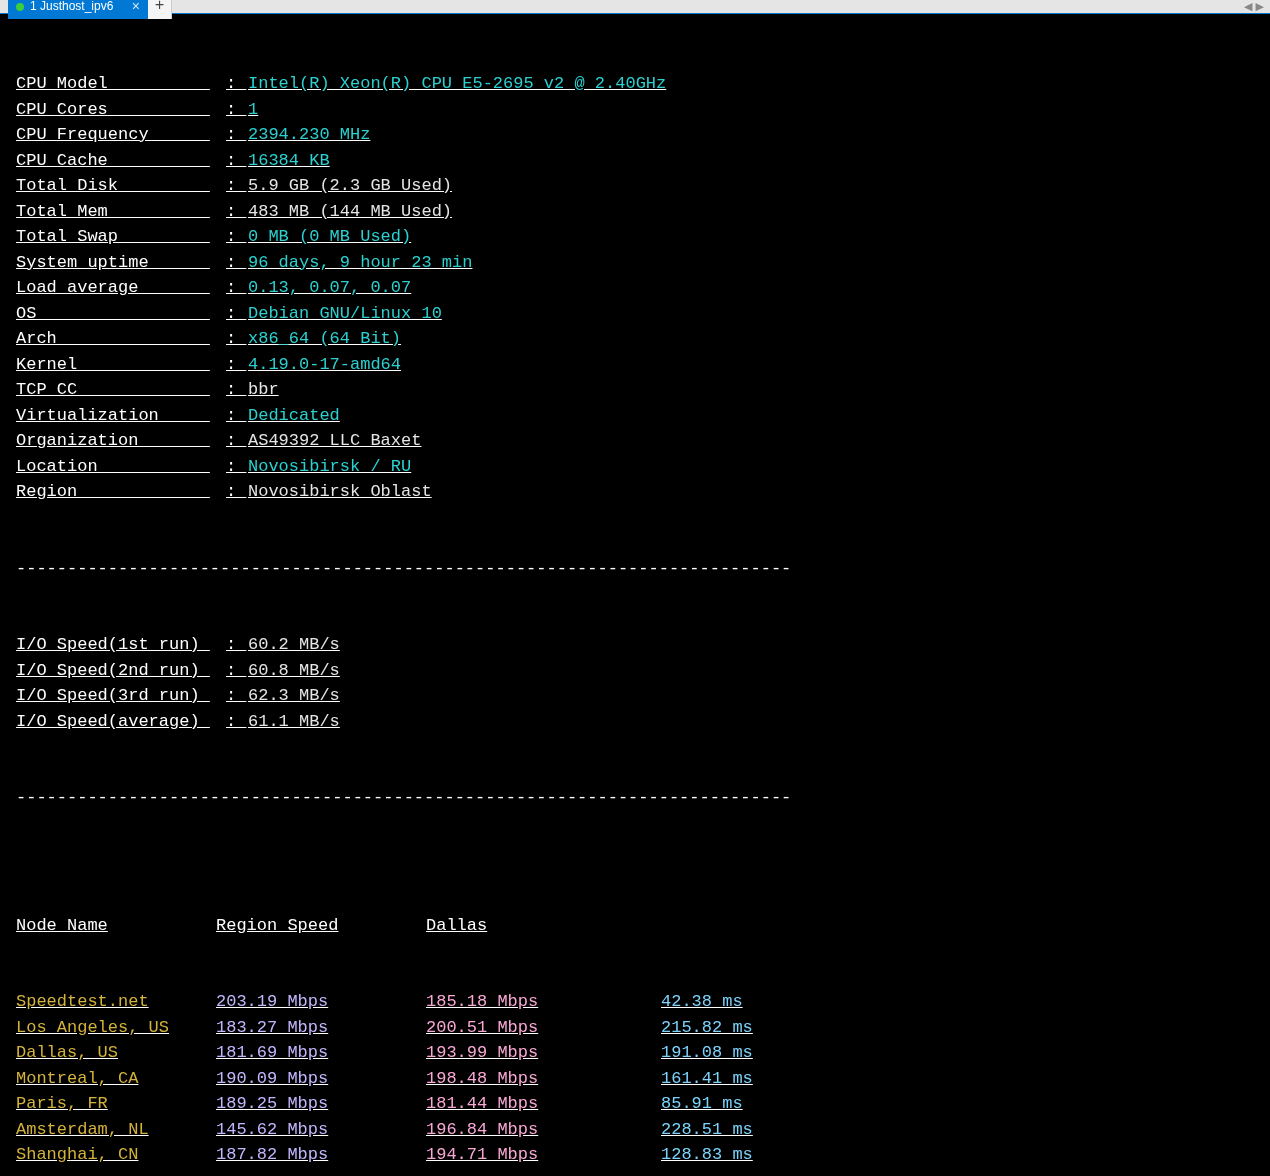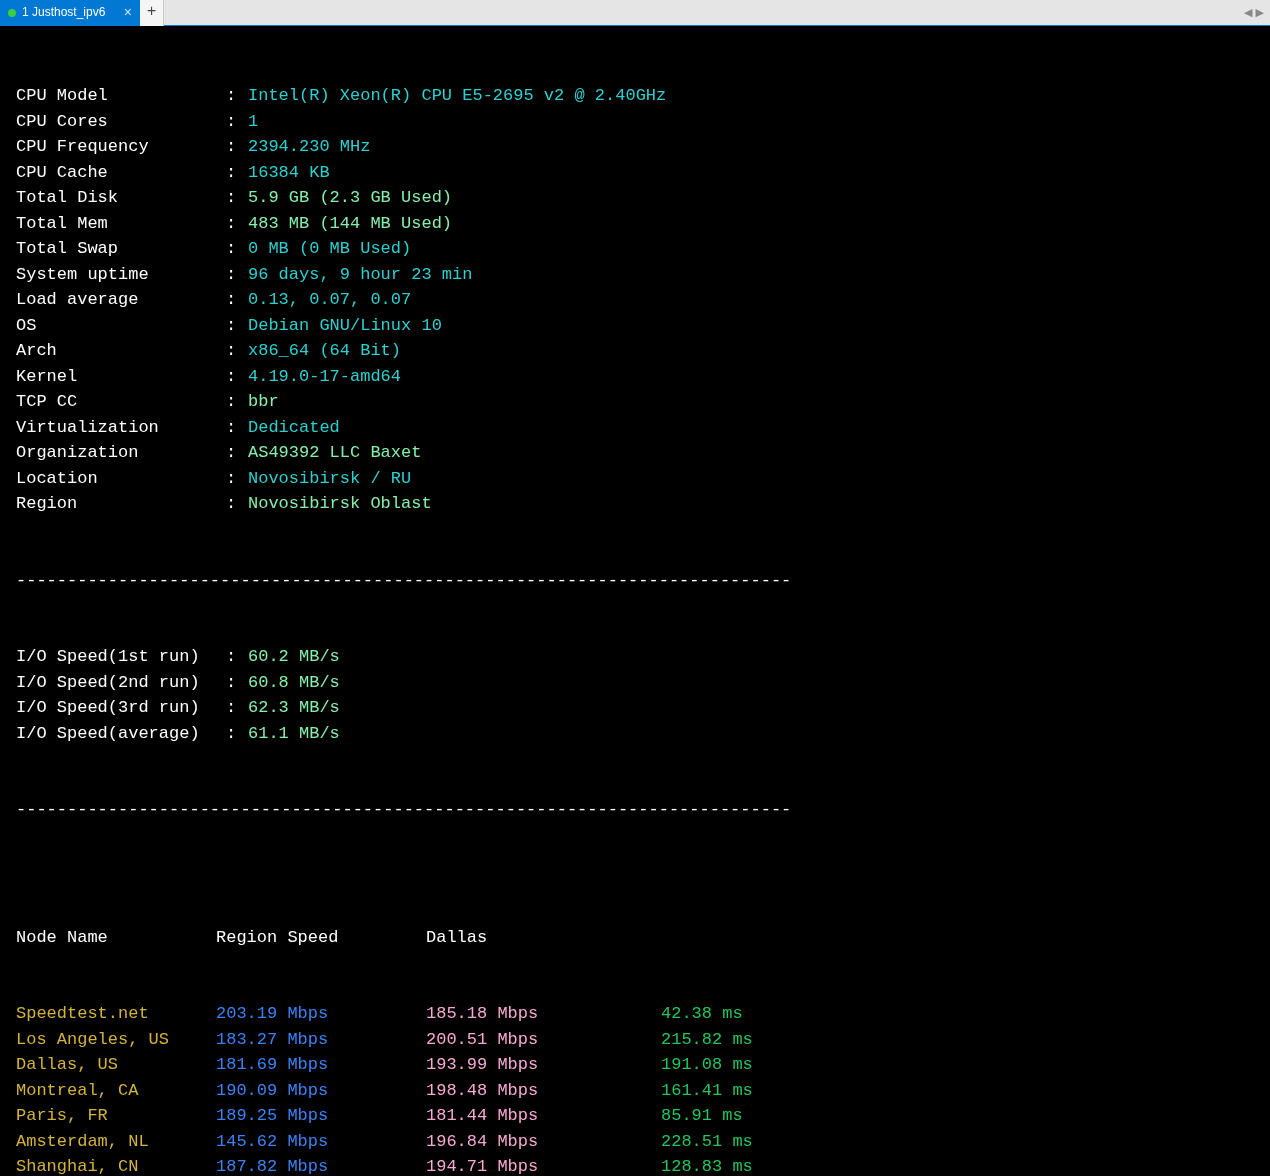--- a/index.html
+++ b/index.html
@@ -7,24 +7,25 @@
     background: #000;
     font-family: "Consolas", "Courier New", monospace;
     font-size: 17px;
     line-height: 25.5px;
     width: 1270px;
     height: 1176px;
     overflow: hidden;
   }
   .tab-bar {
     background: #e5e5e5;
-    height: 26px;
+    height: 14px;
     border-bottom: 1px solid #0078d4;
     display: flex;
-    align-items: flex-start;
+    align-items: center;
+    padding-left: 8px;
   }
   .tab {
     background: #0078d4;
     color: #fff;
     display: flex;
     align-items: center;
     padding: 0 8px;
     font-size: 12px;
     gap: 6px;
     min-width: 140px;
@@ -59,30 +60,30 @@
     gap: 4px;
     color: #888;
     font-size: 11px;
     font-family: sans-serif;
   }
   .terminal {
     padding: 6px 16px;
     white-space: pre;
     color: #fff;
   }
-  .row { display: flex; }
+  .row { display: flex; text-decoration: underline; }
   .label { color: #fff; width: 210px; display: inline-block; }
   .colon { color: #fff; width: 22px; display: inline-block; }
   .val-cyan { color: #2bd1d1; }
-  .val-yellow { color: #86efac; }
+  .val-yellow { color: #e5e5e5; }
   .dashes { color: #fff; letter-spacing: 0; }
   .speedtable .node { color: #d4b33a; width: 200px; display: inline-block; }
-  .speedtable .up { color: #3b82f6; width: 210px; display: inline-block; }
+  .speedtable .up { color: #c4b5fd; width: 210px; display: inline-block; }
   .speedtable .down { color: #f9a8d4; width: 235px; display: inline-block; }
-  .speedtable .lat { color: #22c55e; display: inline-block; }
+  .speedtable .lat { color: #7dd3fc; display: inline-block; }
   .speedtable .hdr { color: #fff; }
 </style>
 </head>
 <body>
 
 <div class="tab-bar">
   <div class="tab">
     <span class="tab-dot"></span>
     <span>1 Justhost_ipv6</span>
     <span class="tab-close">×</span>

